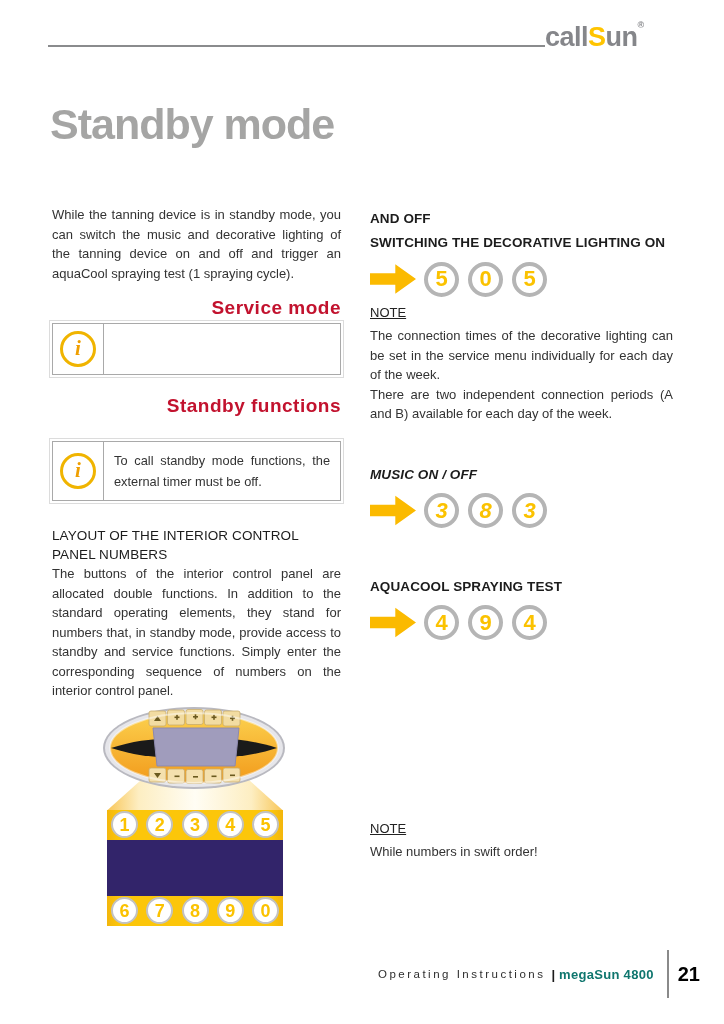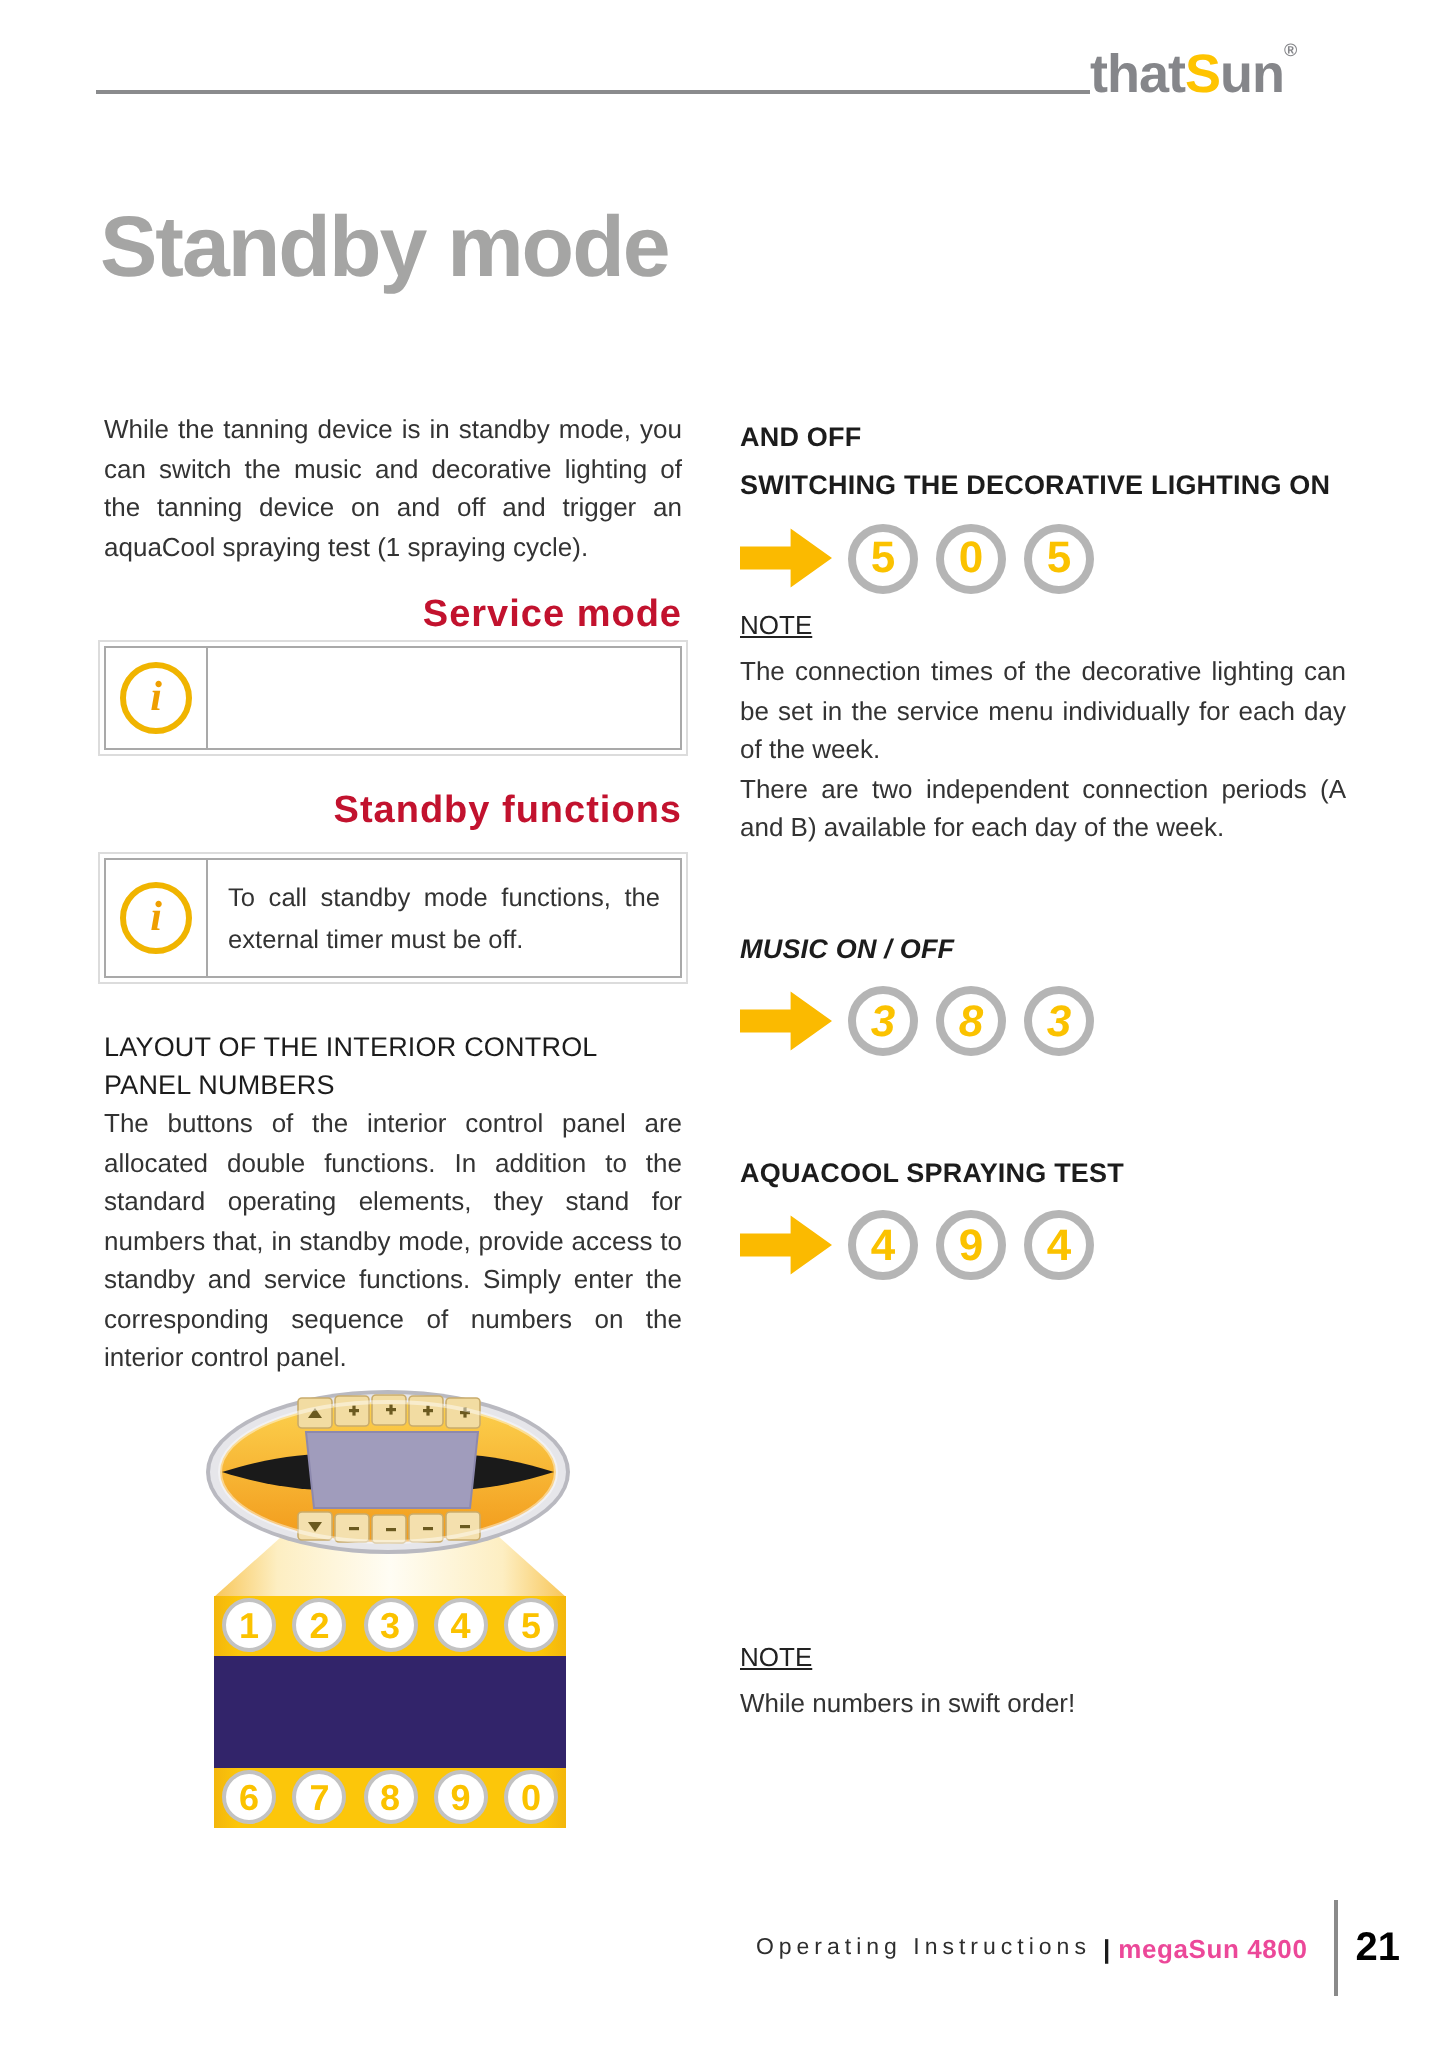--- a/index.html
+++ b/index.html
@@ -19,21 +19,21 @@
 
   
   .col{position:absolute;}
   .col-left{left:52px;top:205px;width:289px;}
   .col-right{left:370px;top:207px;width:303px;}
 
   .body{margin:0;font-size:13px;line-height:19.5px;color:#333;}
   .jtext{text-align:justify;}
 
   h2.red{margin:14px 0 4px 0;font-size:19px;font-weight:bold;color:#c2122e;letter-spacing:0.5px;text-align:right;}
-  h2.red.second{margin-top:20px;margin-bottom:12px;}
+  h2.red.second{margin-top:20px;margin-bottom:24px;}
 
   .infobox{display:flex;border:1px solid #a9a9a9;outline:1px solid #dcdcdc;outline-offset:2px;
            background:#fff;align-items:stretch;}
   .info-icon-cell{width:50px;min-height:50px;border-right:1px solid #a9a9a9;display:flex;
                   align-items:center;justify-content:center;flex:0 0 50px;}
   .info-icon{width:30px;height:30px;border:3px solid #f0b400;border-radius:50%;display:flex;
              align-items:center;justify-content:center;}
   .info-icon span{font-family:"Liberation Serif",serif;font-style:italic;font-weight:bold;
                   font-size:21px;color:#ef9f00;line-height:1;padding-bottom:2px;}
   .info-text{padding:8px 10px;font-size:12.8px;line-height:21px;color:#333;}
@@ -69,31 +69,31 @@
   .sec-music{margin-top:39px;font-style:italic;}
   .sec-aqua{margin-top:46px;}
   .note2{margin-top:180px;}
   .note2 .plain{margin-top:6px;}
 
   
   .footer{position:absolute;left:52px;top:946px;width:648px;height:56px;display:flex;
           justify-content:flex-end;align-items:center;}
   .footer .ops{font-size:11.5px;letter-spacing:2.5px;color:#2e2e2e;}
   .footer .sep{font-size:13px;font-weight:bold;color:#1c1c1c;margin:0 4px 0 6px;}
-  .footer .prod{font-size:13px;font-weight:bold;color:#ec4899;letter-spacing:0.3px;text-align:right;}
+  .footer .prod{font-size:13px;font-weight:bold;color:#0f766e;letter-spacing:0.3px;text-align:right;}
   .footer .vdiv{width:2px;height:48px;background:#8a8a8a;margin:0 9px 0 13px;}
   .footer .pageno{font-size:20px;font-weight:bold;color:#000000;}
 </style>
 </head>
 <body>
 
 <div class="page">
 
   <div class="header-rule"></div>
-  <div class="logo"><span class="lg">that</span><span class="ly">S</span><span class="lg">un</span><span class="lreg">®</span></div>
+  <div class="logo"><span class="lg">call</span><span class="ly">S</span><span class="lg">un</span><span class="lreg">®</span></div>
 
   <h1 class="title">Standby mode</h1>
 
   <div class="col col-left">
     <p class="body jtext">While the tanning device is in standby mode, you can switch the music and decorative lighting of the tanning device on and off and trigger an aquaCool spraying test (1 spraying cycle).</p>
 
     <h2 class="red">Service mode</h2>
     <div class="infobox">
       <div class="info-icon-cell">
         <div class="info-icon">

